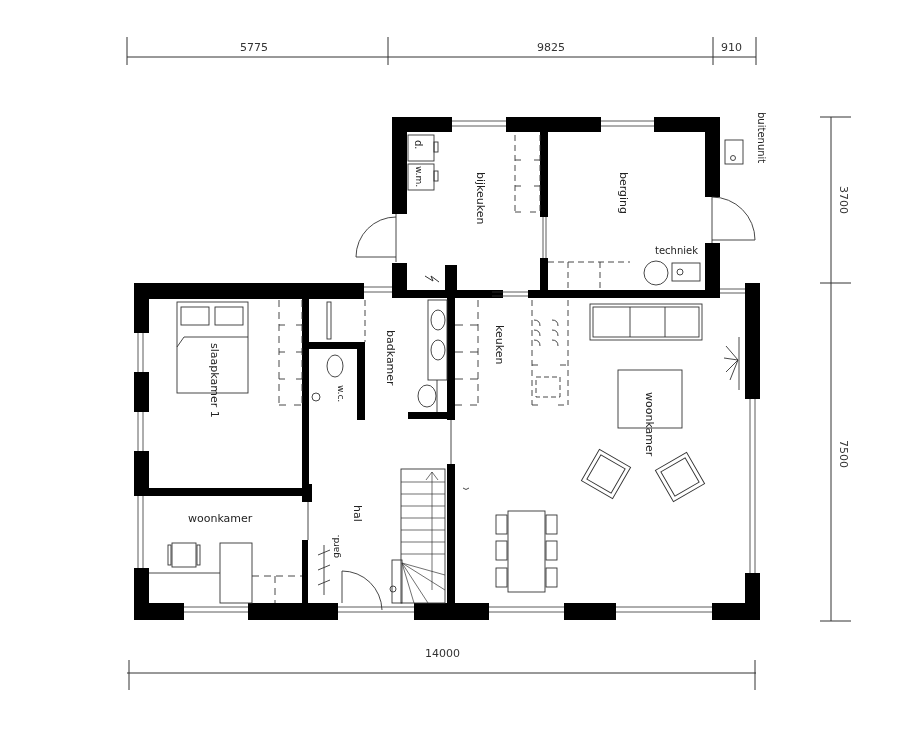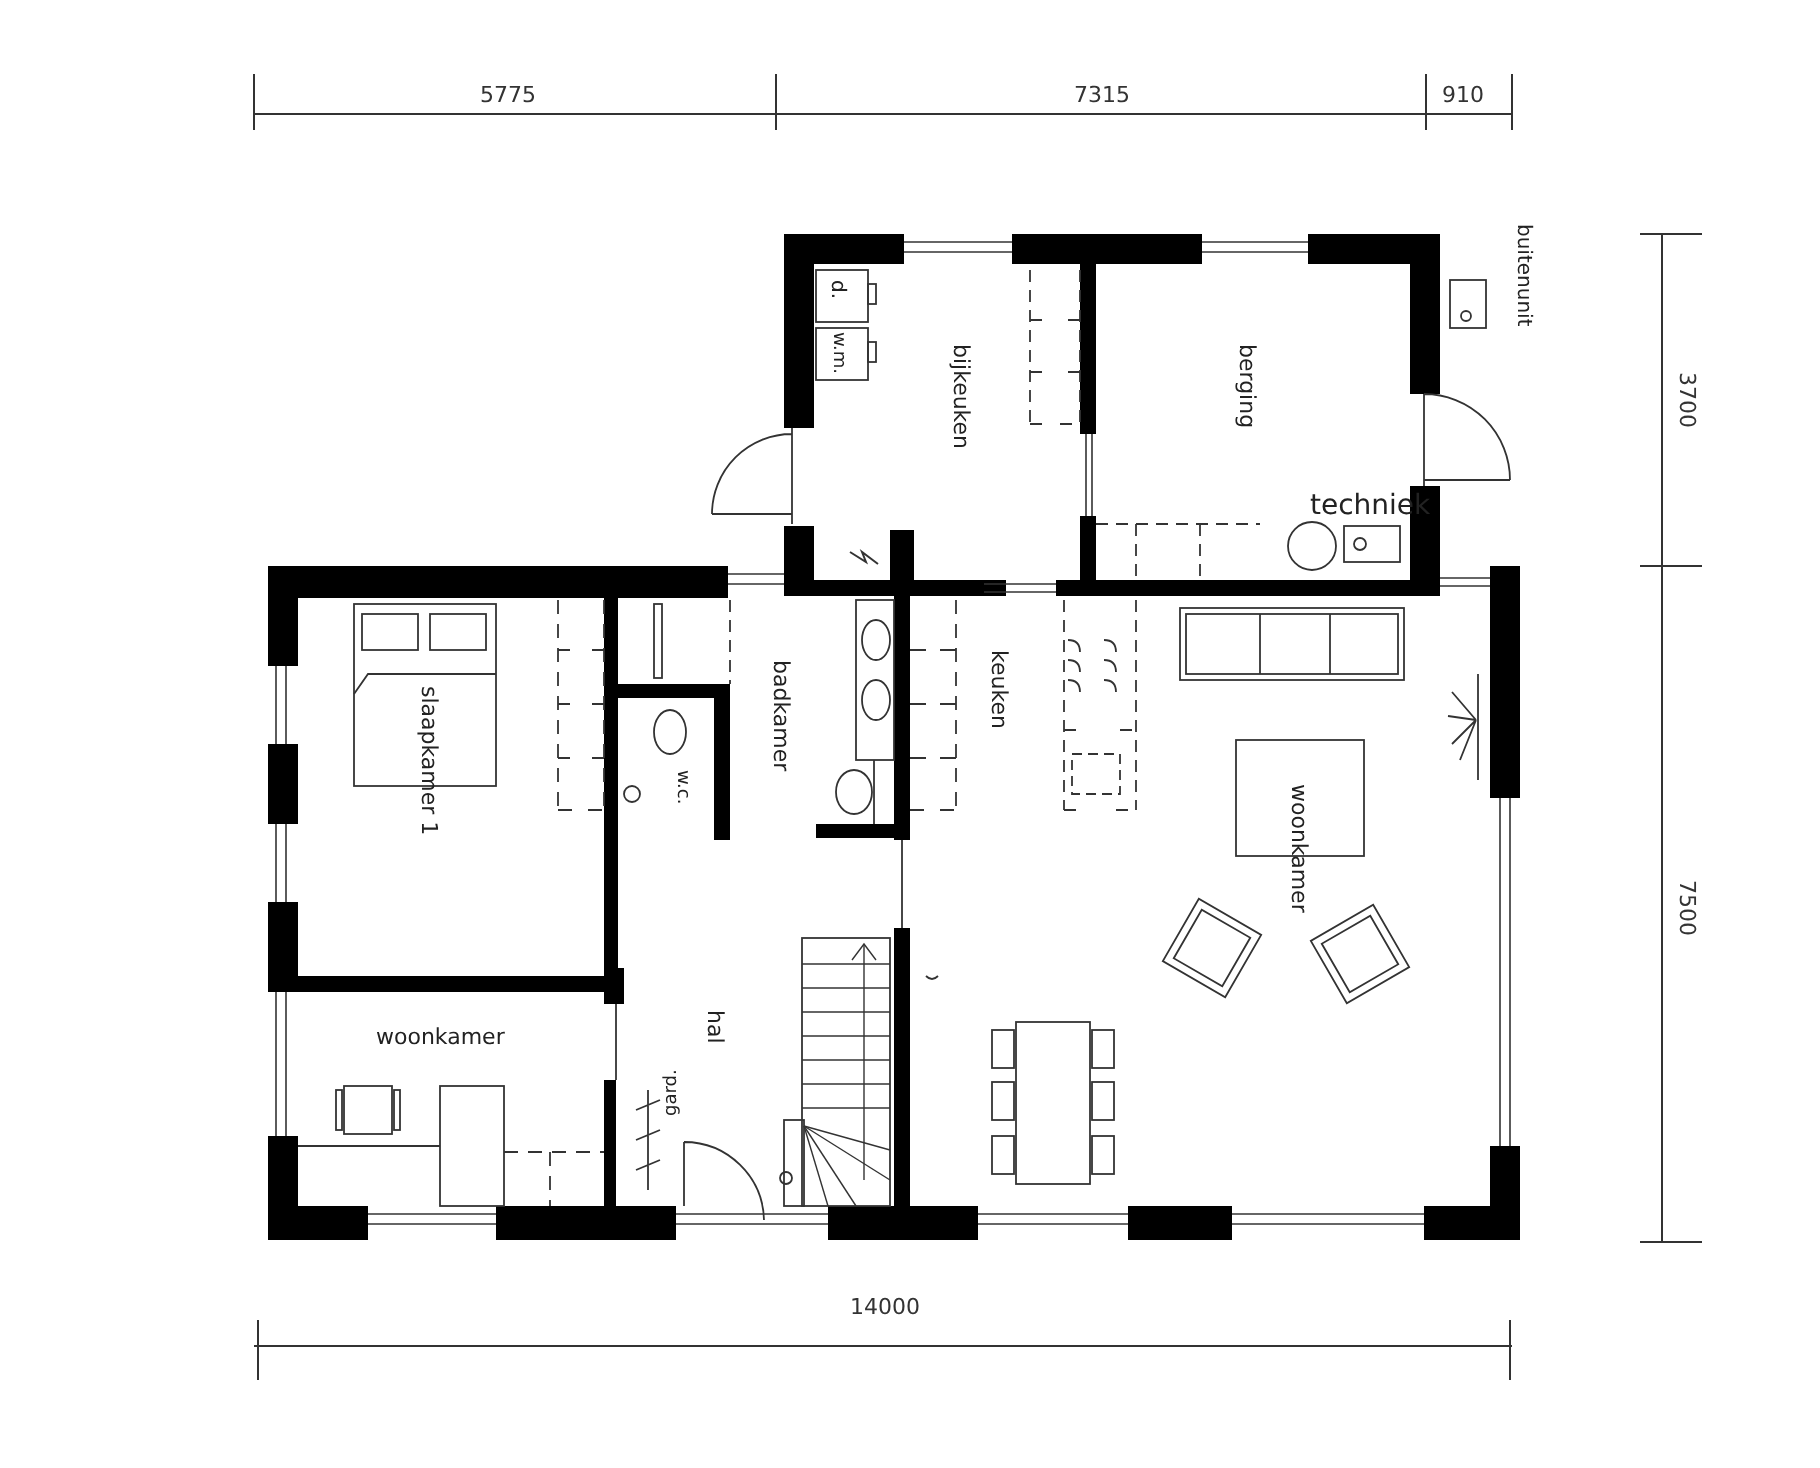--- a/index.html
+++ b/index.html
@@ -214,29 +214,29 @@
     </g>
     <rect x="392" y="560" width="10" height="43"></rect>
     <circle cx="393" cy="589" r="3"></circle>
     <path d="M463 488 q3 3 6 0"></path>
   </g>
 
   <path d="M425 276 L433 281 L431 276 L439 282" stroke="#333" stroke-width="1" fill="none"></path>
 </svg>
 
 <div class="dim" style="left:240px;top:42px;">5775</div>
-<div class="dim" style="left:537px;top:42px;">7315</div>
+<div class="dim" style="left:537px;top:42px;">9825</div>
 <div class="dim" style="left:721px;top:42px;text-align:center;">910</div>
 <div class="dim" style="left:425px;top:648px;">14000</div>
 <div class="dim rot90" style="left:849px;top:186px;">3700</div>
 <div class="dim rot90" style="left:849px;top:440px;">7500</div>
 
 <div class="lbl rot90" style="left:486px;top:172px;">bijkeuken</div>
 <div class="lbl rot90" style="left:629px;top:172px;">berging</div>
-<div class="lbl" style="left:655px;top:246px;font-size:14px;">techniek</div>
+<div class="lbl" style="left:655px;top:246px;font-size:10px;">techniek</div>
 <div class="lbl rot90" style="left:766px;top:112px;font-size:10px;">buitenunit</div>
 <div class="lbl rot90" style="left:220px;top:343px;">slaapkamer 1</div>
 <div class="lbl rot90" style="left:396px;top:330px;">badkamer</div>
 <div class="lbl rot90" style="left:345px;top:385px;font-size:9px;">w.c.</div>
 <div class="lbl rot90" style="left:505px;top:325px;">keuken</div>
 <div class="lbl rot90" style="left:655px;top:392px;">woonkamer</div>
 <div class="lbl" style="left:188px;top:513px;">woonkamer</div>
 <div class="lbl rot90" style="left:363px;top:505px;">hal</div>
 <div class="lbl rotm90" style="left:332px;top:558px;font-size:9px;">gard.</div>
 <div class="lbl rot90" style="left:423px;top:140px;font-size:10px;">d.</div>

